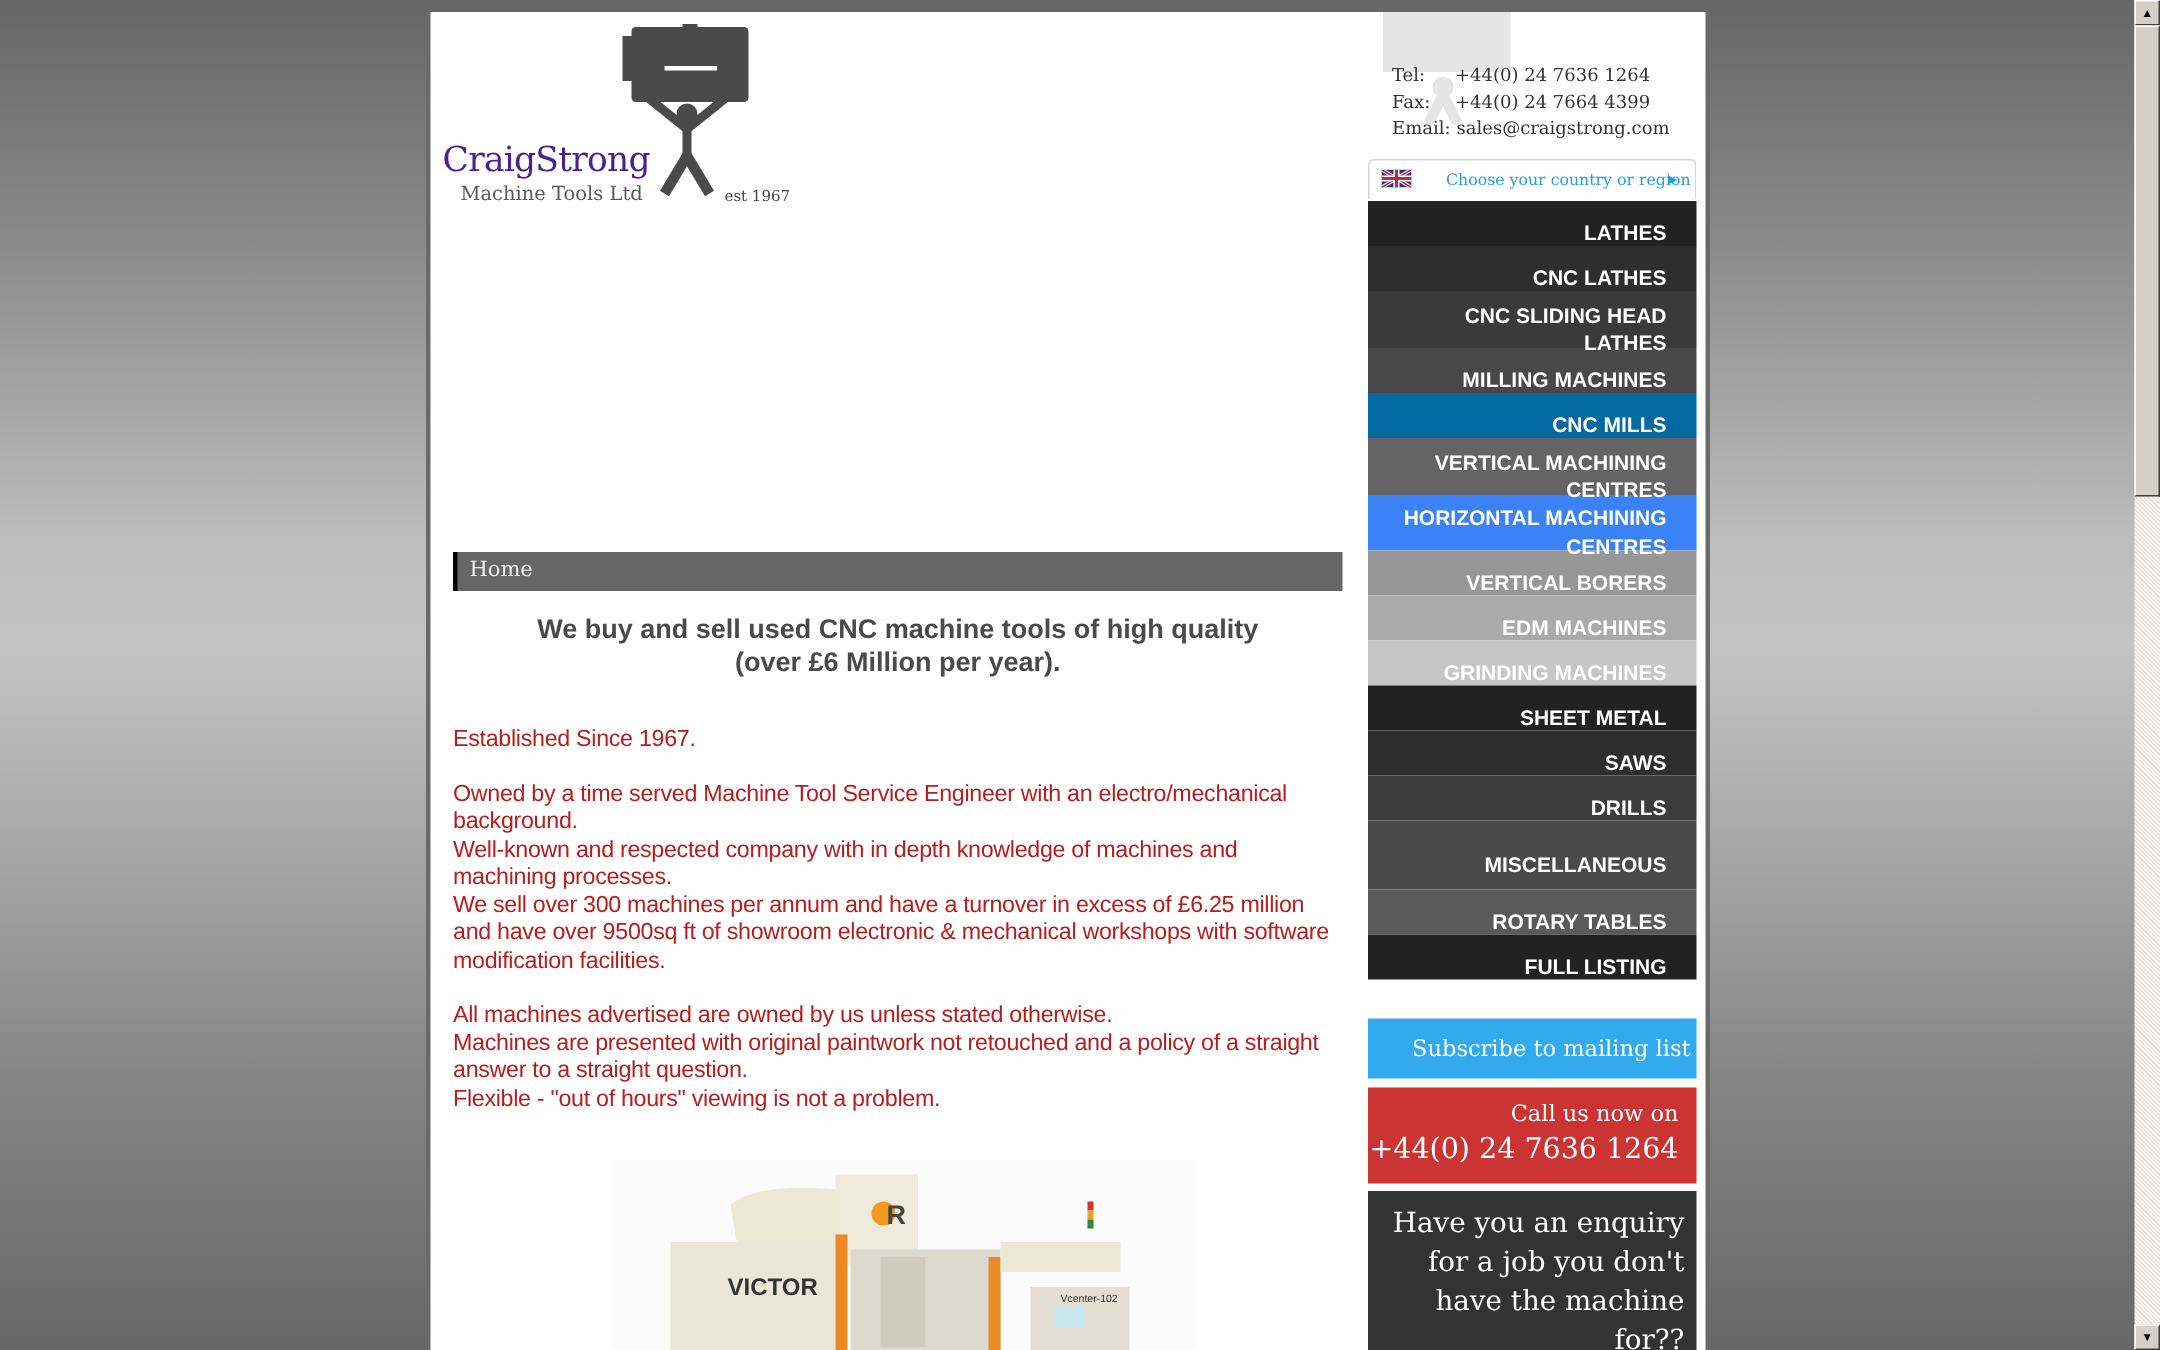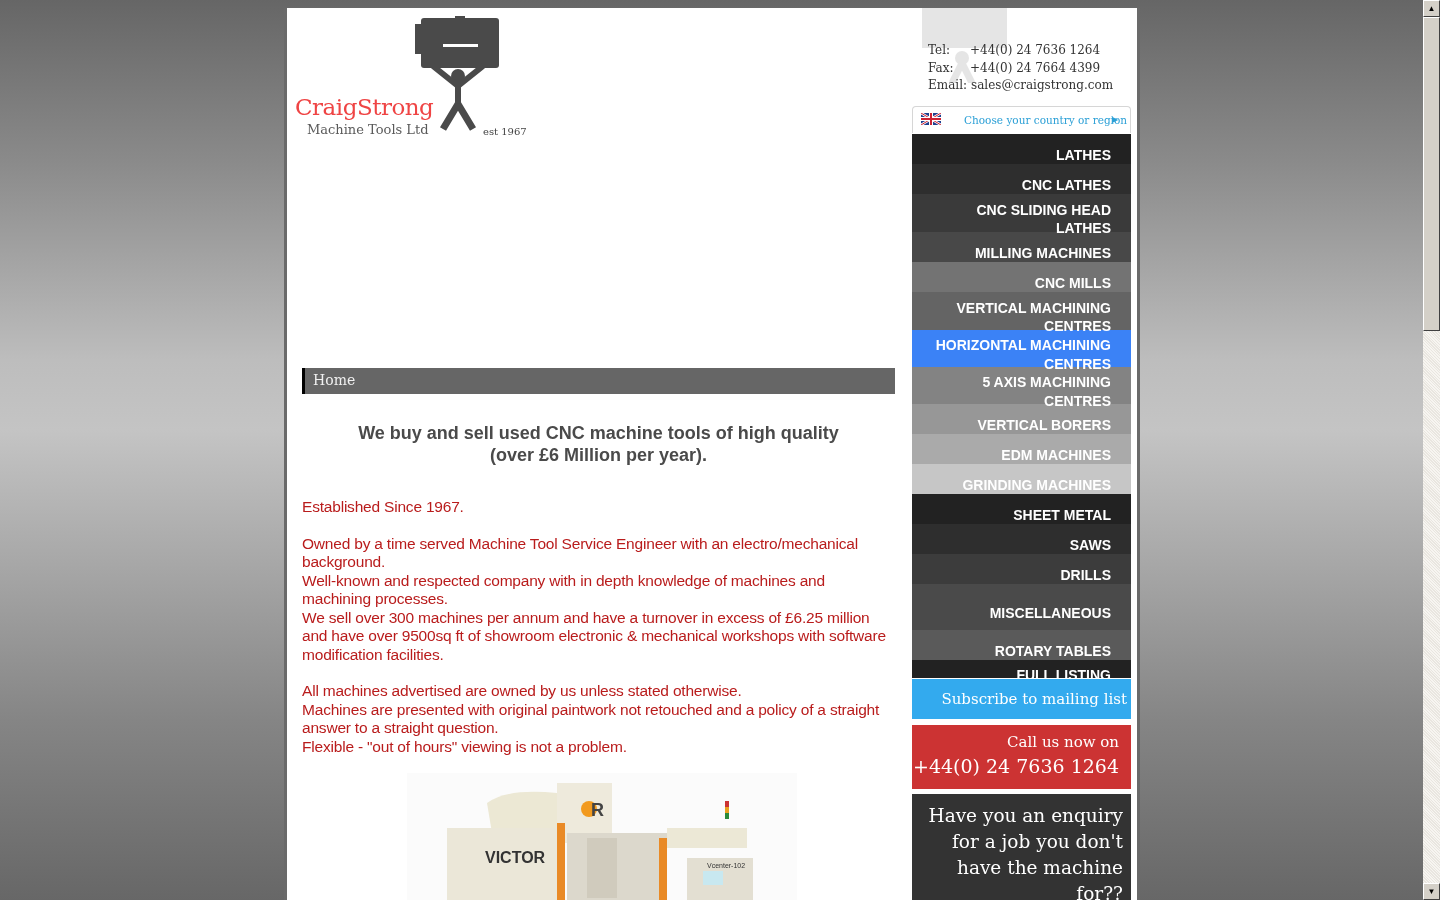--- a/index.html
+++ b/index.html
@@ -8,34 +8,34 @@
     background: linear-gradient(to bottom, #666666 0px, #8a8a8a 160px, #bdbdbd 360px, #c4c4c4 430px, #a8a8a8 560px, #858585 720px, #676767 900px);
     font-family: "Liberation Sans", sans-serif;
   }
   .page {
     position:absolute; left:287px; top:8px; width:850px; height:900px;
     background:#ffffff;
     box-shadow: -3px 0 0 #6a6a6a, 3px 0 0 #6a6a6a;
   }
   
   .logo { position:absolute; left:8px; top:8px; width:240px; height:125px; }
-  .logo .name { position:absolute; left:0; top:78px; font-family:"DejaVu Serif", serif; font-size:23px; color:#ef4444; letter-spacing:-0.5px; }
+  .logo .name { position:absolute; left:0; top:78px; font-family:"DejaVu Serif", serif; font-size:23px; color:#4c1d95; letter-spacing:-0.5px; }
   .logo .sub { position:absolute; left:12px; top:106px; font-family:"DejaVu Serif", serif; font-size:13px; color:#5a5a5a; }
   .logo .est { position:absolute; left:188px; top:110px; font-family:"DejaVu Serif", serif; font-size:10px; color:#444; }
   .logo svg { position:absolute; left:118px; top:0; }
 
   
   .crumb {
     position:absolute; left:15px; top:360px; width:593px; height:26px;
     background:#666666; border-left:3px solid #000000; box-sizing:border-box;
   }
   .crumb span { position:absolute; left:8px; top:4px; color:#f0f0f0; font-family:"DejaVu Serif", serif; font-size:14px; }
 
   .main { position:absolute; left:15px; top:400px; width:593px; color:#555; }
-  .headline { text-align:center; font-weight:bold; font-size:18px; color:#4a4a4a; line-height:22px; margin:14px; }
+  .headline { text-align:center; font-weight:bold; font-size:18px; color:#4a4a4a; line-height:22px; margin:0; }
   .body-text { font-size:15.5px; line-height:18.5px; color:#b91c1c; margin-top:32px; letter-spacing:-0.2px; }
   .body-text p { margin:0 0 18px 0; }
 
   .machine { position:absolute; left:120px; top:765px; width:390px; height:135px; background:#fbfbfb; overflow:hidden; }
 
   
   .contact { position:absolute; left:641px; top:34px; font-family:"DejaVu Serif", serif; font-size:12px; color:#333; line-height:17.5px; }
   .contact .row { display:flex;align-items:flex-end; }
   .contact .lbl { width:42px; }
   .contact .email-lbl { width:auto; margin-right:4px; }
@@ -144,32 +144,29 @@
       </a>
       <a style="background: rgb(46, 46, 46); height: 30px;">
         <span>CNC LATHES</span>
       </a>
       <a style="background: rgb(58, 58, 58); height: 38px;">
         <span>CNC SLIDING HEAD LATHES</span>
       </a>
       <a style="background: rgb(72, 72, 72); height: 30px;">
         <span>MILLING MACHINES</span>
       </a>
-      <a style="background: #737373; height: 30px;">
+      <a style="background: #0369a1; height: 30px;">
         <span>CNC MILLS</span>
       </a>
       <a style="background: rgb(100, 100, 100); height: 38px;">
         <span>VERTICAL MACHINING CENTRES</span>
       </a>
       <a style="background: #3b82f6; height: 37px; justify-content: flex-end;">
         <span>HORIZONTAL MACHINING CENTRES</span>
       </a>
-      <a style="background: rgb(131, 131, 131); height: 37px;">
-        <span>5 AXIS MACHINING CENTRES</span>
-      </a>
       <a style="background: rgb(151, 151, 151); height: 30px;">
         <span>VERTICAL BORERS</span>
       </a>
       <a style="background: rgb(170, 170, 170); height: 30px;">
         <span>EDM MACHINES</span>
       </a>
       <a style="background: rgb(198, 198, 198); height: 30px;">
         <span>GRINDING MACHINES</span>
       </a>
       <a style="background: rgb(34, 34, 34); height: 30px;">
@@ -180,21 +177,21 @@
       </a>
       <a style="background: rgb(60, 60, 60); height: 30px;">
         <span>DRILLS</span>
       </a>
       <a style="background: rgb(74, 74, 74); height: 46px;">
         <span>MISCELLANEOUS</span>
       </a>
       <a style="background: rgb(90, 90, 90); height: 30px;">
         <span>ROTARY TABLES</span>
       </a>
-      <a style="background: rgb(34, 34, 34); height: 18px;">
+      <a style="background: rgb(34, 34, 34); height: 30px;">
         <span>FULL LISTING</span>
       </a>
     </nav>
 
   <div class="subscribe">
     <span>Subscribe to mailing list</span>
   </div>
 
   <div class="callbox">
     <div class="l1">Call us now on</div>

